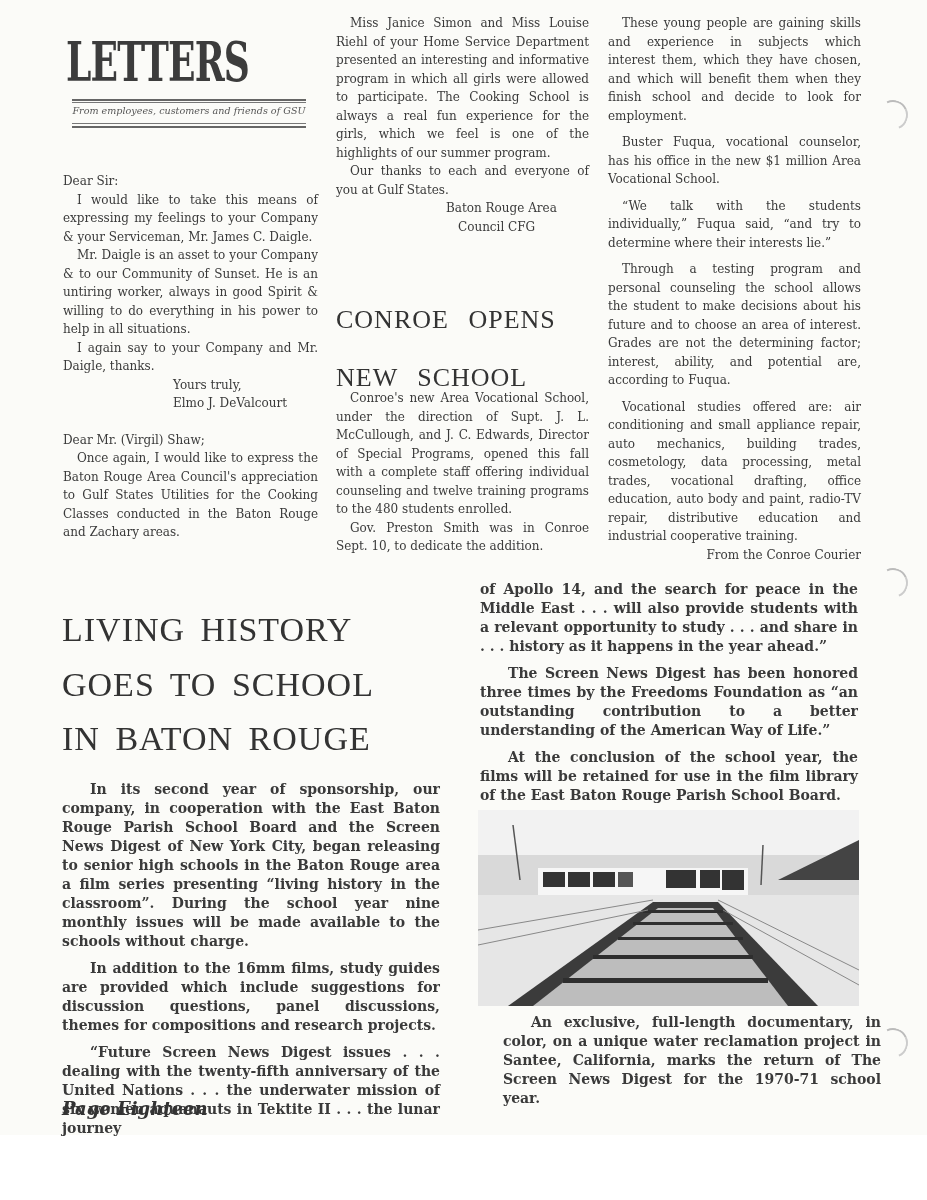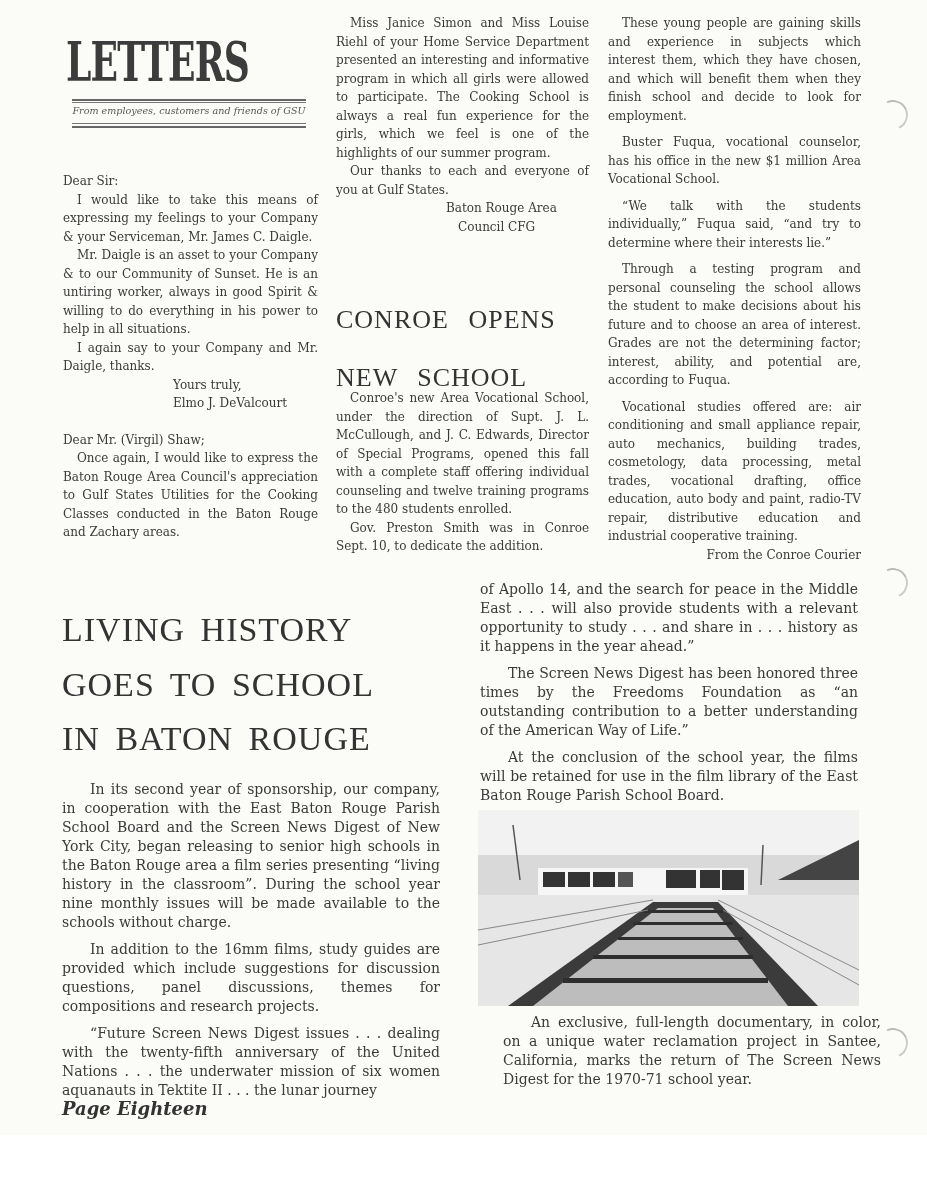--- a/index.html
+++ b/index.html
@@ -34,21 +34,21 @@
     font-style: italic; font-size: 9.6px; color: #555; text-align: center;
   }
 
   .headline {
     position: absolute; font-family: "Liberation Serif", serif; color: #333;
     letter-spacing: 1px;
   }
   .h-conroe { left: 336px; font-size: 26px; line-height: 44px; word-spacing: 12px; }
   .h-living { left: 62px; font-size: 34px; line-height: 55px; word-spacing: 6px; }
 
-  .wide { font-size: 14px; line-height: 19px; }
+  .wide { font-size: 14px; line-height: 19px; font-weight: bold; }
   .wide p { text-indent: 28px; }
 
   .photo {
     position: absolute; left: 478px; top: 810px; width: 381px; height: 196px;
     overflow: hidden; background: #e9e9e9;
   }
   .page-num {
     position: absolute; left: 62px; top: 1098px;
     font-style: italic; font-weight: bold; font-size: 18px; color: #333;
   }

